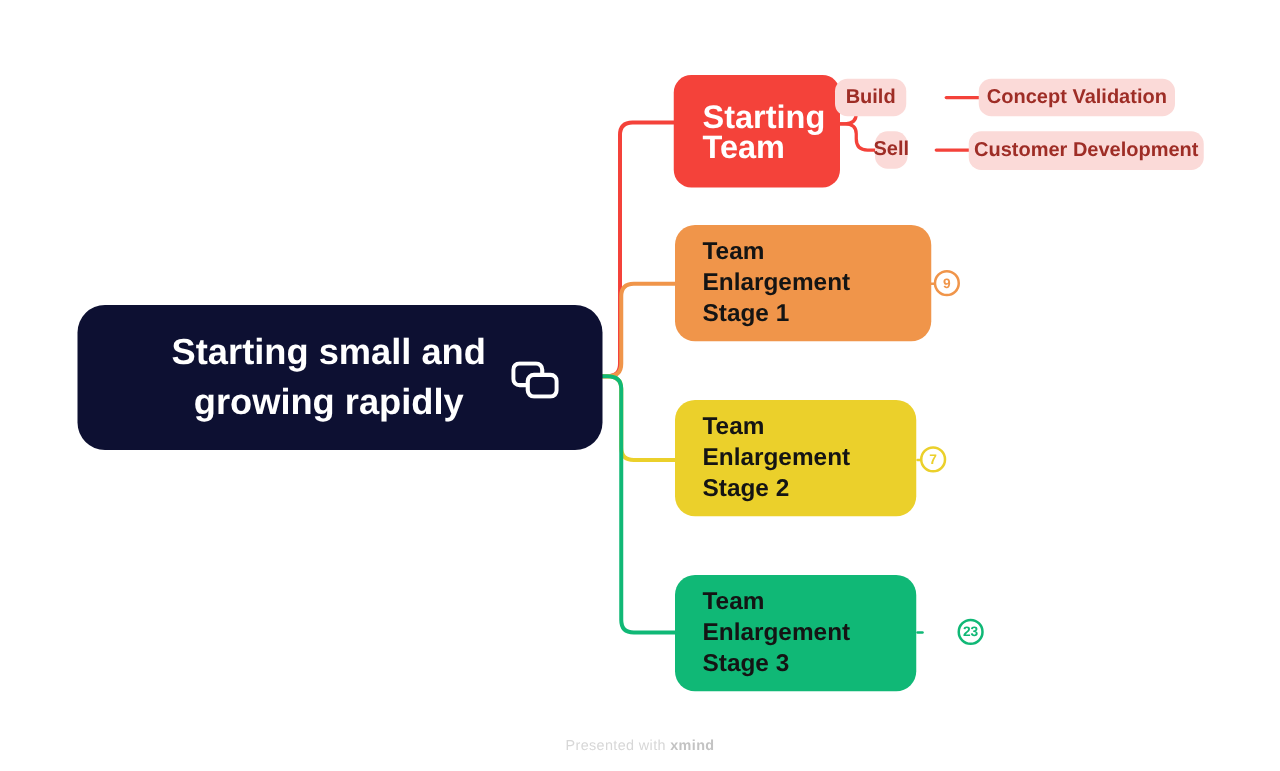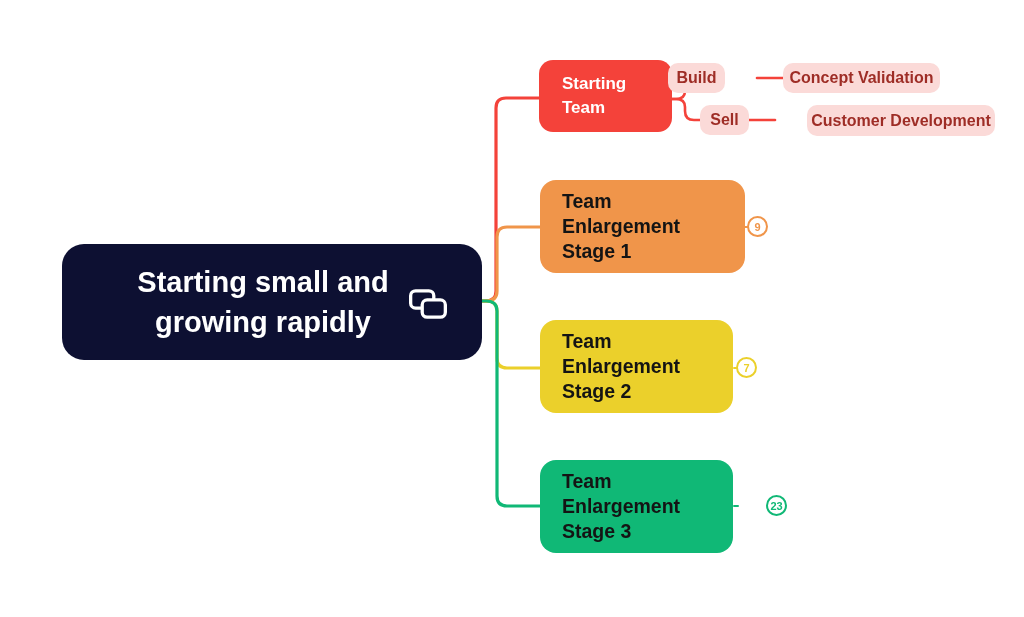--- a/index.html
+++ b/index.html
@@ -49,25 +49,25 @@
     padding-left:40px;
   }
   .central .link-icon{display:flex;align-items:center;margin-top:4px;}
 
   .branch{
     flex-direction:column;justify-content:center;
     font-weight:bold;
     border-radius:16px;
   }
   .branch-red{
-    left:539px;top:60px;width:133px;height:72px;
+    left:539px;top:60px;width:133px;height:90px;
     background:var(--red);border-radius:14px;
     padding-left:23px;
     color:var(--node-text-light);
-    font-size:17px;line-height:24px;
+    font-size:26px;line-height:24px;
   }
   .branch-stage{
     width:193px;height:93px;
     padding-left:22px;
     color:var(--node-text-dark);
     font-size:19.5px;line-height:25px;
   }
   .branch-orange{left:540px;top:180px;width:205px;background:var(--orange);}
   .branch-yellow{left:540px;top:320px;background:var(--yellow);}
   .branch-green{left:540px;top:460px;background:var(--green);}
@@ -75,22 +75,22 @@
   .leaf{
     background:var(--pink);
     color:var(--dark-red);
     border-radius:10px;
     align-items:center;justify-content:center;
     font-size:16px;font-weight:600;
     height:30px;
   }
   .leaf-build{left:668px;top:63px;width:57px;}
   .leaf-cv{left:783px;top:63px;width:157px;}
-  .leaf-sell{left:700px;top:105px;width:49px;}
-  .leaf-cd{left:775px;top:105px;width:188px;height:31px;margin-left:32px;}
+  .leaf-sell{left:700px;top:105px;width:26px;}
+  .leaf-cd{left:775px;top:105px;width:188px;height:31px;}
 
   .badge{
     position:absolute;width:21px;height:21px;
     border-radius:50%;
     background:#fff;
     display:flex;align-items:center;justify-content:center;
     font-size:11px;font-weight:bold;
   }
   .badge-orange{left:747px;top:216px;border:2px solid var(--orange);color:var(--orange);}
   .badge-yellow{left:736px;top:357px;border:2px solid var(--yellow);color:var(--yellow);}
@@ -159,14 +159,18 @@
   <div class="node branch branch-stage branch-yellow">
     <span>Team<br>Enlargement<br>Stage 2</span>
   </div>
   <div class="badge badge-yellow">7</div>
 
   <div class="node branch branch-stage branch-green">
     <span>Team<br>Enlargement<br>Stage 3</span>
   </div>
   <div class="badge badge-green">23</div>
 
+  <div class="footer">
+    <span>Presented with</span>
+    <b>xmind</b>
+  </div>
 
 </div>
 
 </body></html>

